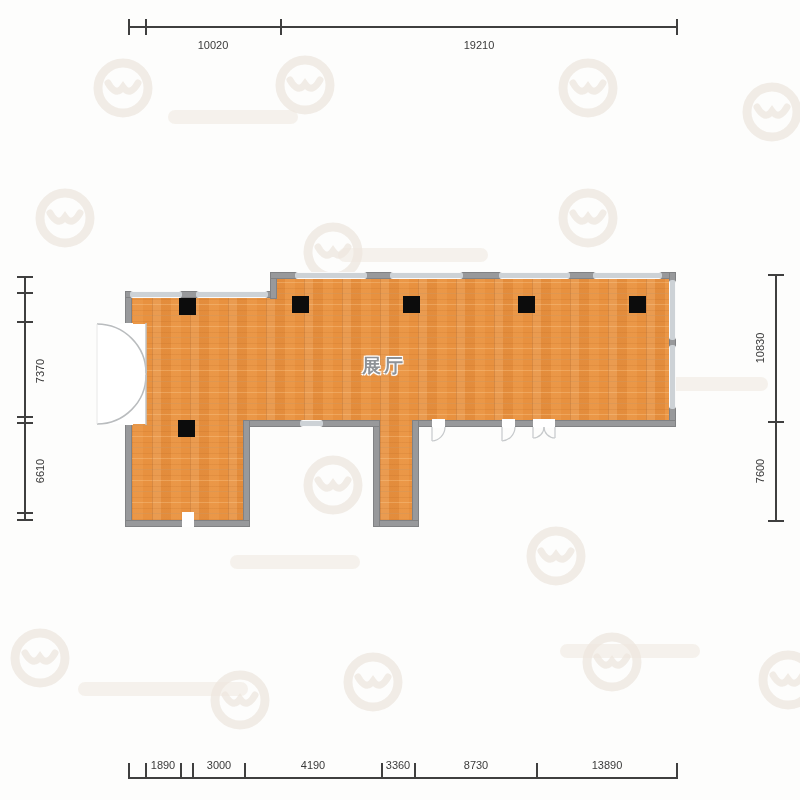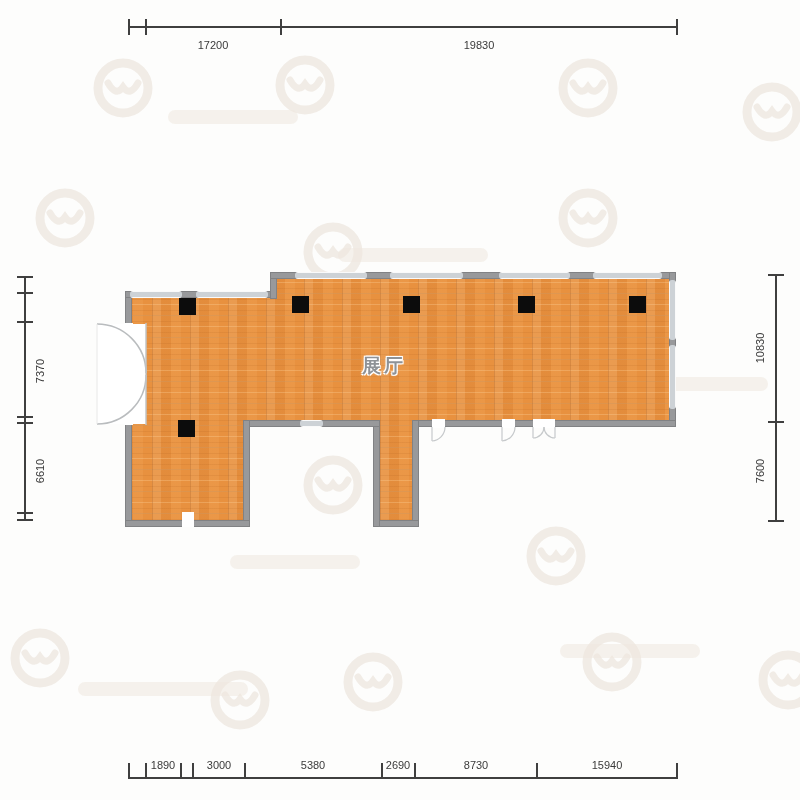--- a/index.html
+++ b/index.html
@@ -187,41 +187,41 @@
   <div class="column" style="left:178px;top:420px;"></div>
 
   <div id="room-label">展厅</div>
 
   <div>
     <div class="dim line-h" style="left:129px;top:26px;width:549px;"></div>
     <div class="dim tick-v" style="left:128px;top:19px;"></div>
     <div class="dim tick-v" style="left:145px;top:19px;"></div>
     <div class="dim tick-v" style="left:280px;top:19px;"></div>
     <div class="dim tick-v" style="left:676px;top:19px;"></div>
-    <div class="dim-label" style="left:213px;top:45px;">17200</div>
-    <div class="dim-label" style="left:479px;top:45px;">19830</div>
+    <div class="dim-label" style="left:213px;top:45px;">10020</div>
+    <div class="dim-label" style="left:479px;top:45px;">19210</div>
   </div>
 
   <div>
     <div class="dim line-h" style="left:129px;top:777px;width:549px;"></div>
     <div class="dim tick-v" style="left:128px;top:763px;"></div>
     <div class="dim tick-v" style="left:145px;top:763px;"></div>
     <div class="dim tick-v" style="left:180px;top:763px;"></div>
     <div class="dim tick-v" style="left:192px;top:763px;"></div>
     <div class="dim tick-v" style="left:244px;top:763px;"></div>
     <div class="dim tick-v" style="left:381px;top:763px;"></div>
     <div class="dim tick-v" style="left:414px;top:763px;"></div>
     <div class="dim tick-v" style="left:536px;top:763px;"></div>
     <div class="dim tick-v" style="left:676px;top:763px;"></div>
     <div class="dim-label" style="left:163px;top:765px;">1890</div>
     <div class="dim-label" style="left:219px;top:765px;">3000</div>
-    <div class="dim-label" style="left:313px;top:765px;">5380</div>
-    <div class="dim-label" style="left:398px;top:765px;">2690</div>
+    <div class="dim-label" style="left:313px;top:765px;">4190</div>
+    <div class="dim-label" style="left:398px;top:765px;">3360</div>
     <div class="dim-label" style="left:476px;top:765px;">8730</div>
-    <div class="dim-label" style="left:607px;top:765px;">15940</div>
+    <div class="dim-label" style="left:607px;top:765px;">13890</div>
   </div>
 
   <div>
     <div class="dim line-v" style="left:24px;top:277px;height:244px;"></div>
     <div class="dim tick-h" style="left:17px;top:276px;"></div>
     <div class="dim tick-h" style="left:17px;top:292px;"></div>
     <div class="dim tick-h" style="left:17px;top:321px;"></div>
     <div class="dim tick-h" style="left:17px;top:416px;"></div>
     <div class="dim tick-h" style="left:17px;top:422px;"></div>
     <div class="dim tick-h" style="left:17px;top:512px;"></div>

